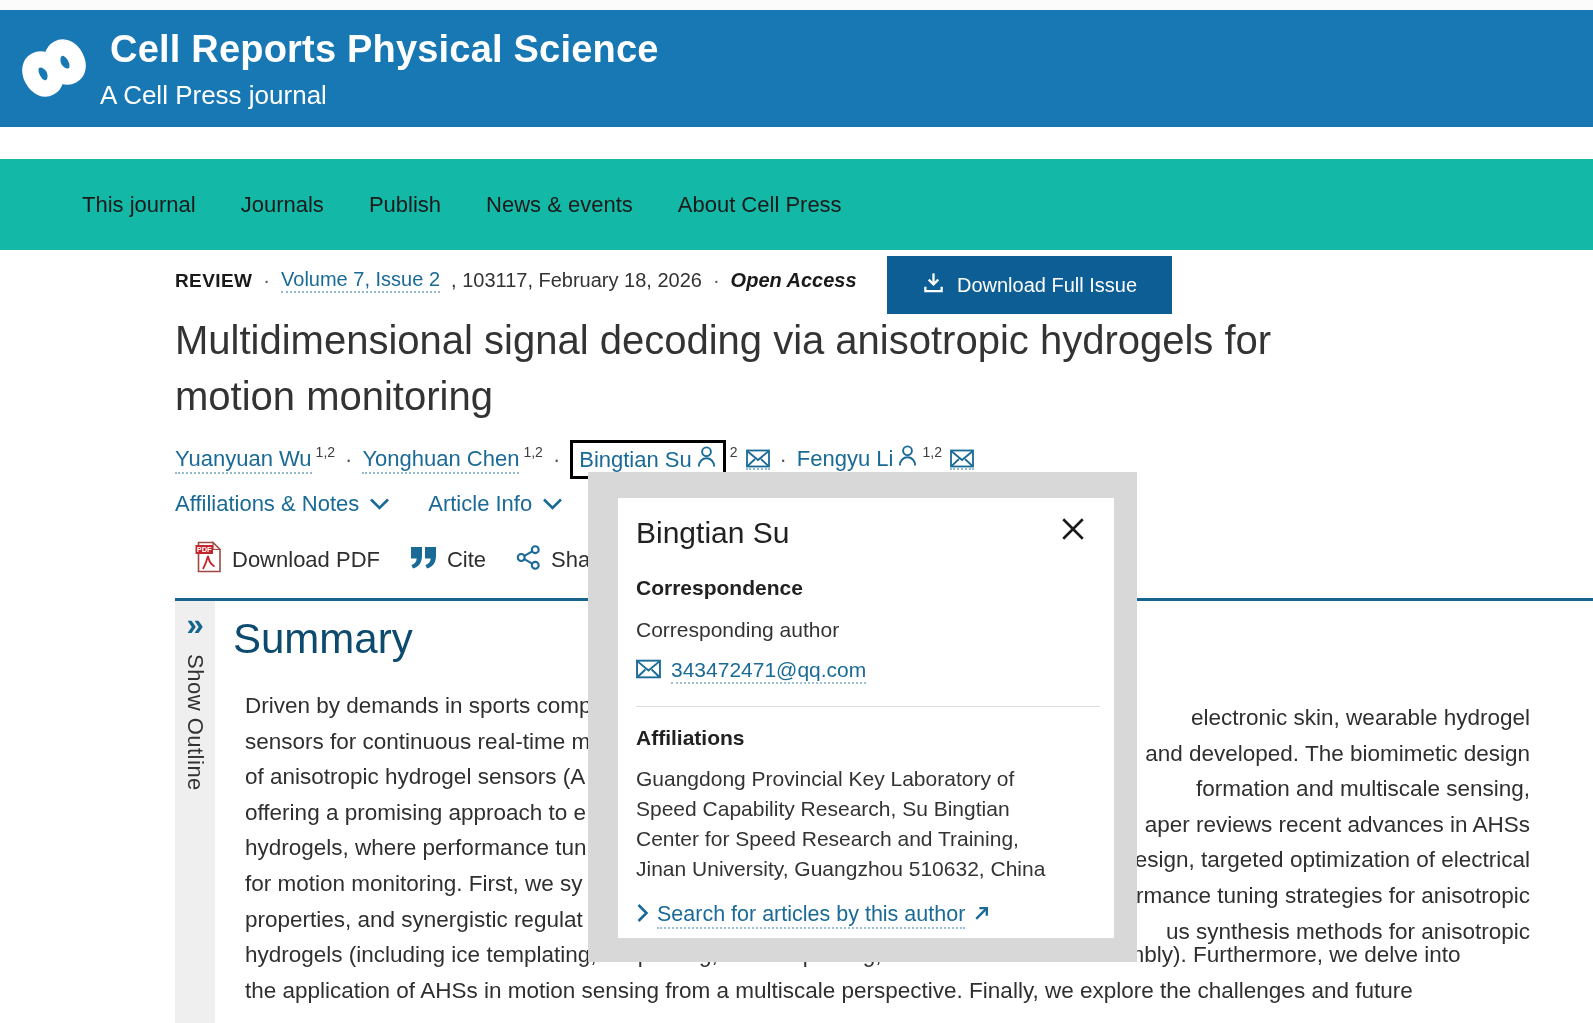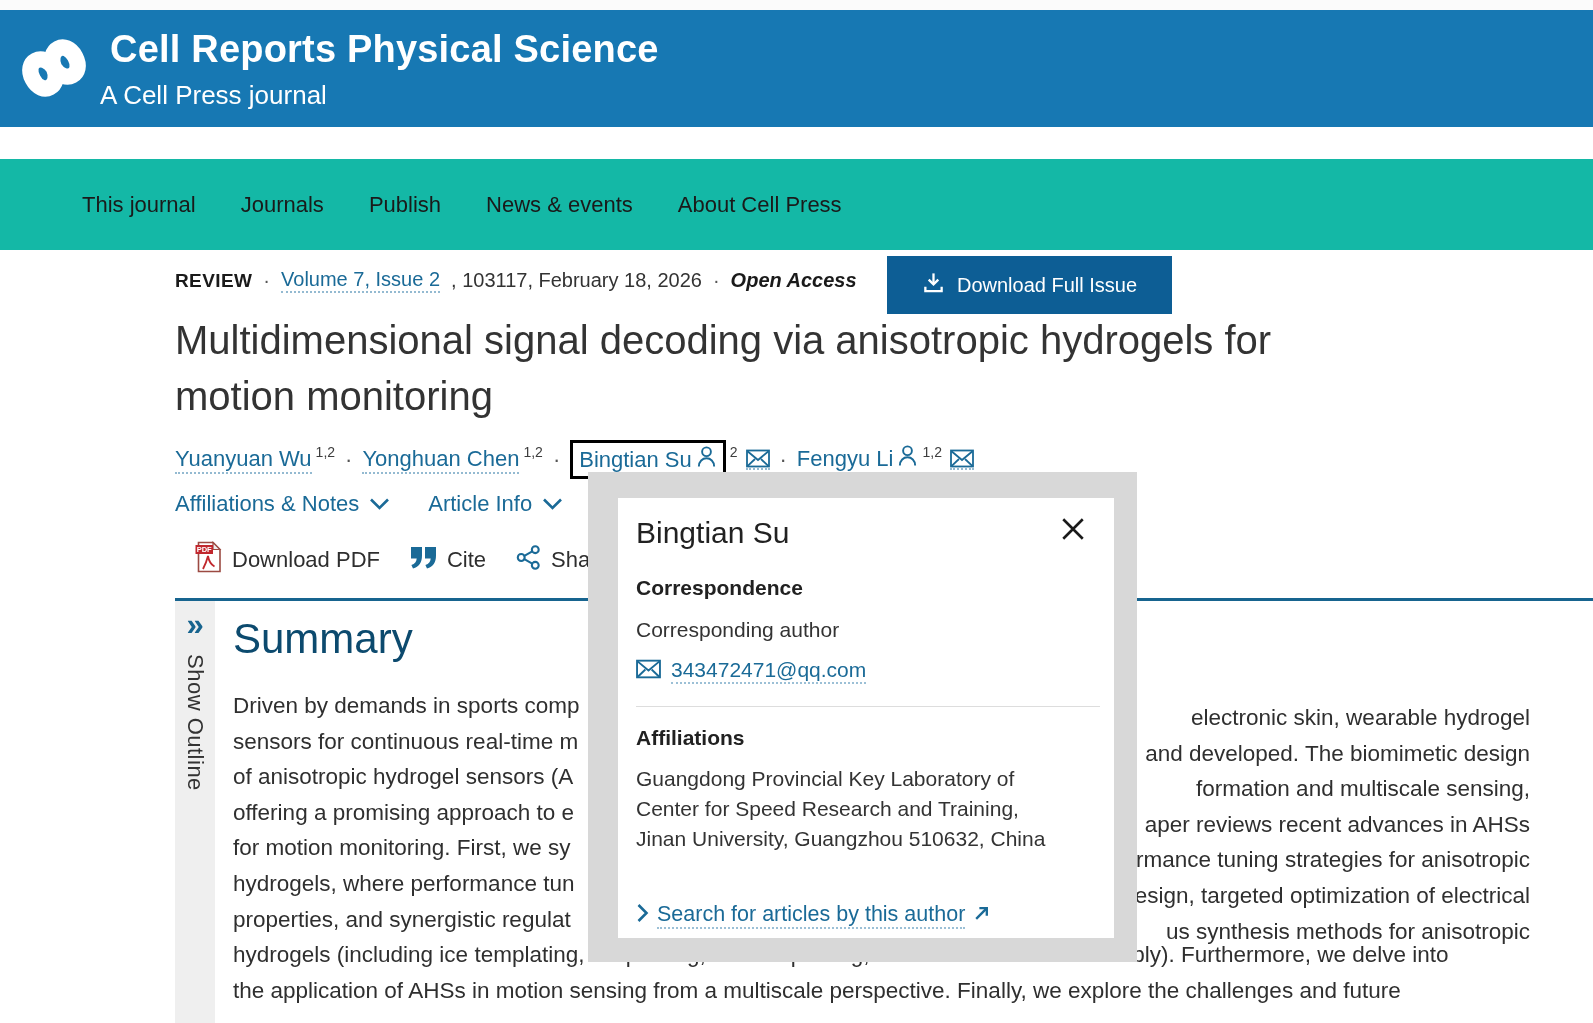--- a/index.html
+++ b/index.html
@@ -51,21 +51,21 @@
   
   .rule{position:absolute;left:175px;top:598px;width:1418px;height:3px;background:#17648f;}
   .outline-strip{position:absolute;left:175px;top:601px;width:40px;height:422px;background:#efefef;
                  display:flex;flex-direction:column;align-items:center;cursor:pointer;}
   .chev2{color:#17648f;font-size:31px;font-weight:bold;margin-top:8px;line-height:1;}
   .show-outline{writing-mode:vertical-rl;font-size:22px;color:#333;margin-top:14px;letter-spacing:.5px;}
 
   
   .summary-h{position:absolute;left:233px;top:615px;font-size:42px;color:#0c4a6e;font-weight:400;}
   .sumlines{position:absolute;left:233px;top:693px;width:1297px;font-size:22.5px;color:#2f2f2f;}
-  .sline{position:relative;height:35.6px;white-space:nowrap;}
+  .sline{position:relative;height:35.6px;white-space:nowrap;margin-left:12px;}
   .frag-left{position:absolute;left:0;top:0;}
   .frag-right{position:absolute;right:0;top:12px;}
 
   
   .popup{position:absolute;left:588px;top:472px;width:549px;height:490px;background:#d8d8d8;z-index:5;}
   .pcard{position:absolute;left:30px;top:26px;right:23px;bottom:24px;background:#fff;}
   .pname{position:absolute;left:18px;top:18px;font-size:30px;color:#212121;}
   .pclose{position:absolute;right:28px;top:18px;cursor:pointer;background:none;border:none;padding:0;}
   .phead{position:absolute;left:18px;font-size:21px;font-weight:bold;color:#212121;}
   .ptext{position:absolute;left:18px;font-size:21px;color:#333;}
@@ -253,26 +253,26 @@
       </div>
       <div class="sline">
         <span class="frag-left">of anisotropic hydrogel sensors (A</span>
         <span class="frag-right">formation and multiscale sensing,</span>
       </div>
       <div class="sline">
         <span class="frag-left">offering a promising approach to e</span>
         <span class="frag-right">aper reviews recent advances in AHSs</span>
       </div>
       <div class="sline">
+        <span class="frag-left">hydrogels, where performance tun</span>
+        <span class="frag-right">esign, targeted optimization of electrical</span>
+      </div>
+      <div class="sline">
         <span class="frag-left">for motion monitoring. First, we sy</span>
         <span class="frag-right">rmance tuning strategies for anisotropic</span>
-      </div>
-      <div class="sline">
-        <span class="frag-left">hydrogels, where performance tun</span>
-        <span class="frag-right">esign, targeted optimization of electrical</span>
       </div>
       <div class="sline">
         <span class="frag-left">properties, and synergistic regulat</span>
         <span class="frag-right">us synthesis methods for anisotropic</span>
       </div>
       <div class="sline">
         <span class="frag-left">hydrogels (including ice templating, 3D printing, electrospinning, and molecular self-assembly). Furthermore, we delve into</span>
       </div>
       <div class="sline">
         <span class="frag-left">the application of AHSs in motion sensing from a multiscale perspective. Finally, we explore the challenges and future</span>
@@ -301,20 +301,21 @@
           </svg>
         </span>
         <a>343472471@qq.com</a>
       </div>
 
       <div class="pdivider"></div>
 
       <div class="phead" style="top:228px;">Affiliations</div>
       <div class="paff">
           <div class="paff-line">Guangdong Provincial Key Laboratory of</div>
+          <div class="paff-line">Speed Capability Research, Su Bingtian</div>
           <div class="paff-line">Center for Speed Research and Training,</div>
           <div class="paff-line">Jinan University, Guangzhou 510632, China</div>
         </div>
 
       <div class="psearch">
         <span>
           <svg width="13" height="20" viewBox="0 0 13 20" fill="none" stroke="#1a6a97" stroke-width="2.6">
             <path d="M2.5 2l8 8-8 8"></path>
           </svg>
         </span>

